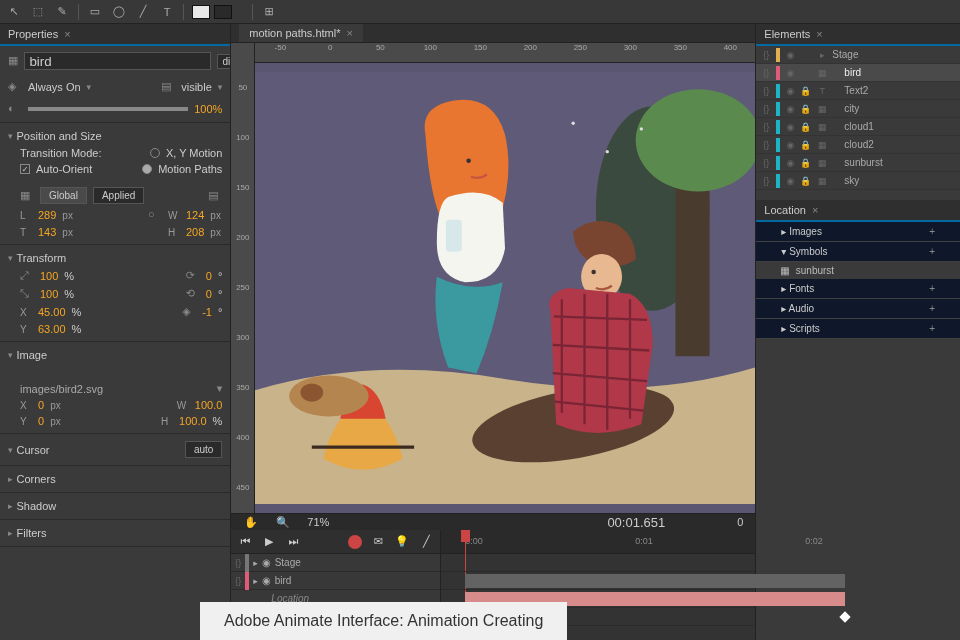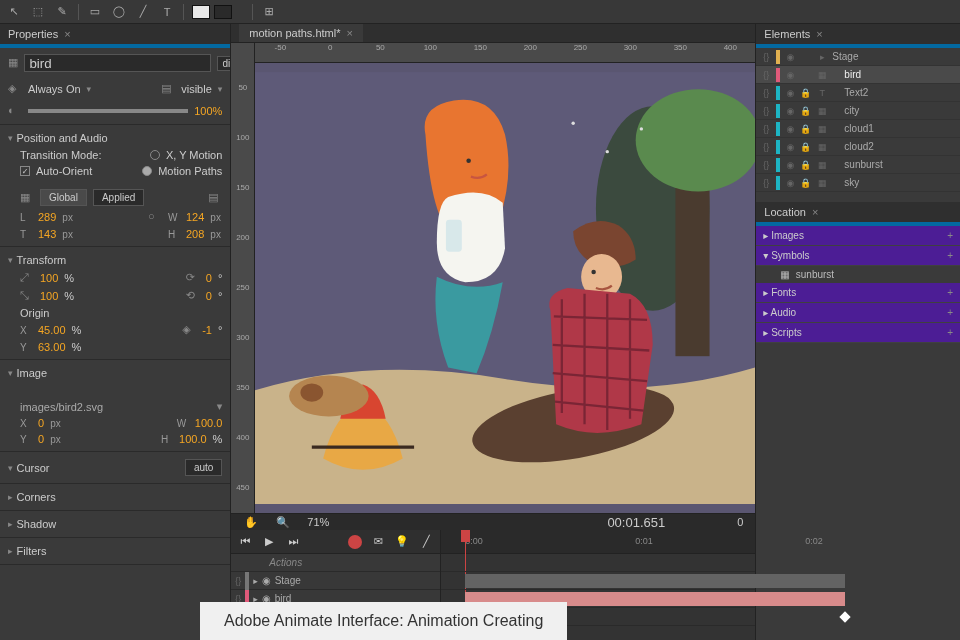--- a/index.html
+++ b/index.html
@@ -3,21 +3,21 @@
 <meta charset="utf-8">
 <style>
 * { margin:0; padding:0; box-sizing:border-box; font-family:Arial,sans-serif; }
 body { background:#424242; color:#ccc; font-size:11px; width:960px; height:640px; overflow:hidden; position:relative; }
 .toolbar-top { height:24px; background:#383838; display:flex; align-items:center; padding:0 6px; gap:8px; border-bottom:1px solid #222; }
 .toolbar-top .tool { width:16px; height:16px; display:flex; align-items:center; justify-content:center; cursor:pointer; color:#aaa; }
 .toolbar-top .swatch { width:18px; height:14px; background:#e8e8e8; border:1px solid #111; }
 .toolbar-top .swatch.dark { background:#2a2a2a; margin-left:-4px; }
 .main { display:flex; height:616px; }
 .panel-left { width:260px; background:#3a3a3a; border-right:1px solid #222; overflow:hidden; }
-.panel-header { background:#2f2f2f; padding:4px 8px; display:flex; align-items:center; border-bottom:4px solid #0369a1; }
+.panel-header { background:#2f2f2f; padding:4px 8px; display:flex; align-items:center; border-bottom:2px solid #0369a1; }
 .panel-header .close-x { margin-left:6px; color:#888; }
 .section { padding:4px 8px; border-bottom:1px solid #2a2a2a; }
 .section-title { display:flex; align-items:center; gap:4px; padding:3px 0; cursor:pointer; }
 .section-title .arrow { font-size:9px; color:#888; }
 .row { display:flex; align-items:center; gap:6px; padding:2px 0; }
 .input-field { background:#2a2a2a; border:1px solid #555; padding:2px 4px; color:#ccc; flex:1; height:18px; }
 .orange { color:#f5a623; }
 .label-s { color:#999; font-size:10px; width:12px; }
 .radio { width:10px; height:10px; border-radius:50%; border:1px solid #888; display:inline-block; }
 .radio.sel { background:#aaa; }
@@ -53,21 +53,21 @@
 .tl-row .color-chip { width:4px; height:18px; }
 .tl-row .eye { font-size:10px; }
 .tl-row .lock { font-size:9px; color:#666;}
 .tl-row.indent { padding-left:40px; font-style:italic; color:#888; }
 .panel-right { width:230px; background:#3a3a3a; border-left:1px solid #222; }
 .elem-row { display:flex; align-items:center; height:18px; padding:0 4px; gap:4px; font-size:10px; color:#aaa; border-bottom:1px solid #333; }
 .elem-row .icon-s { width:12px; text-align:center; color:#666; font-size:9px; }
 .elem-row .chip { width:4px; height:14px; }
 .elem-row.sel { background:#4a4a4a; color:#eee; }
 .elem-tag { color:#777; font-size:9px; }
-.lib-section { background:#4c1d95; padding:4px 7px; display:flex; justify-content:space-between; border-bottom:1px solid #404040; cursor:pointer; font-size:10px; }
+.lib-section { background:#0f172a; padding:4px 25px; display:flex; justify-content:space-between; border-bottom:1px solid #404040; cursor:pointer; font-size:10px; }
 .lib-section .plus { color:#888; }
 .lib-item { padding:3px 8px 3px 24px; font-size:10px; color:#bbb; display:flex; gap:6px; align-items:center;}
 .caption { position:absolute; bottom:0; left:200px; background:#f0f0f0; color:#333; padding:10px 24px; font-size:16px; }
 .keyframe { position:absolute; width:8px; height:8px; background:#fff; transform:rotate(45deg); top:5px; }
 .playhead { position:absolute; top:0; left:24px; width:1px; height:200px; background:#c44; }
 .playhead::before { content:''; position:absolute; top:0; left:-4px; width:9px; height:12px; background:#c44; }
 .record-btn { width:14px; height:14px; border-radius:50%; background:#c44; }
 .btn-icon { width:16px; height:16px; display:flex; align-items:center; justify-content:center; color:#ccc; cursor:pointer;}
 .div-select{background:#2a2a2a;border:1px solid #555;padding:1px 4px;font-size:10px;color:#ccc;}
 </style>
@@ -114,21 +114,21 @@
       </div>
       <div class="row" style="margin-top:4px;">
         <span class="mini-icon">◐</span>
         <div class="slider"></div>
         <span class="orange">100%</span>
       </div>
     </div>
     <div class="section">
       <div class="section-title">
           <span class="arrow">▾</span>
-          <span>Position and Audio</span>
+          <span>Position and Size</span>
         </div>
       <div class="row" style="padding-left:12px;">
           <span>Transition Mode:</span>
       <span style="flex:1"></span>
           <span class="radio"></span>
           <span>X, Y Motion</span>
         </div>
       <div class="row" style="padding-left:12px;">
           <span class="check">✓</span>
           <span>Auto-Orient</span>
@@ -179,23 +179,20 @@
       </div>
       <div class="row" style="padding-left:12px;">
         <span class="mini-icon">⤡</span>
           <span class="orange">100</span>
           <span>%</span>
         <span style="flex:1"></span>
         <span class="mini-icon">⟲</span>
           <span class="orange">0</span>
           <span>°</span>
       </div>
-      <div class="row" style="padding-left:12px;">
-          <span>Origin</span>
-        </div>
       <div class="row" style="padding-left:12px;">
         <span class="label-s">X</span>
           <span class="orange">45.00</span>
           <span>%</span>
         <span style="flex:1"></span>
         <span class="mini-icon">◈</span>
           <span class="orange">-1</span>
           <span>°</span>
       </div>
       <div class="row" style="padding-left:12px;">
@@ -339,24 +336,20 @@
         <div class="tl-controls">
           <span class="btn-icon">⏮</span>
           <span class="btn-icon">▶</span>
           <span class="btn-icon">⏭</span>
           <span style="flex:1"></span>
           <span class="record-btn"></span>
           <span class="btn-icon">✉</span>
           <span class="btn-icon">💡</span>
           <span class="btn-icon">╱</span>
         </div>
-        <div class="tl-row">
-          <span style="width:30px;"></span>
-            <span style="font-style:italic;color:#888;">Actions</span>
-        </div>
         <div id="tl-rows">
             <div class="tl-row">
               <span style="color:#666;font-size:9px;">{}</span>
               <span class="color-chip" style="background:#777"></span>
               <span style="font-size:9px;">▸</span>
               <span class="eye">◉</span>
               <span>Stage</span>
             </div>
             <div class="tl-row">
               <span style="color:#666;font-size:9px;">{}</span>

